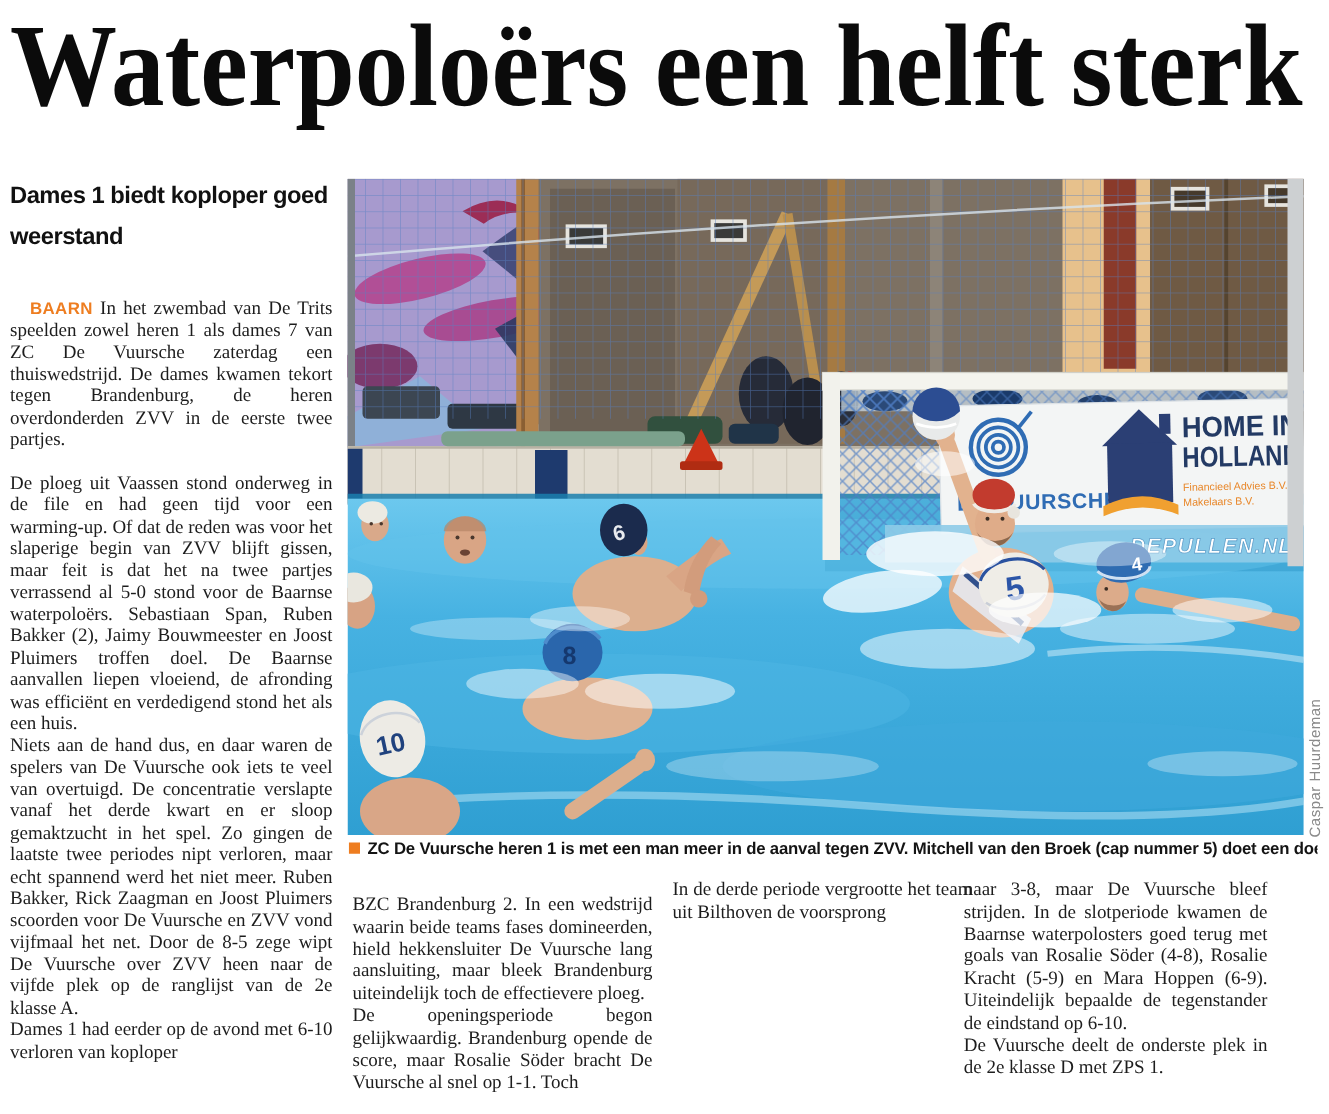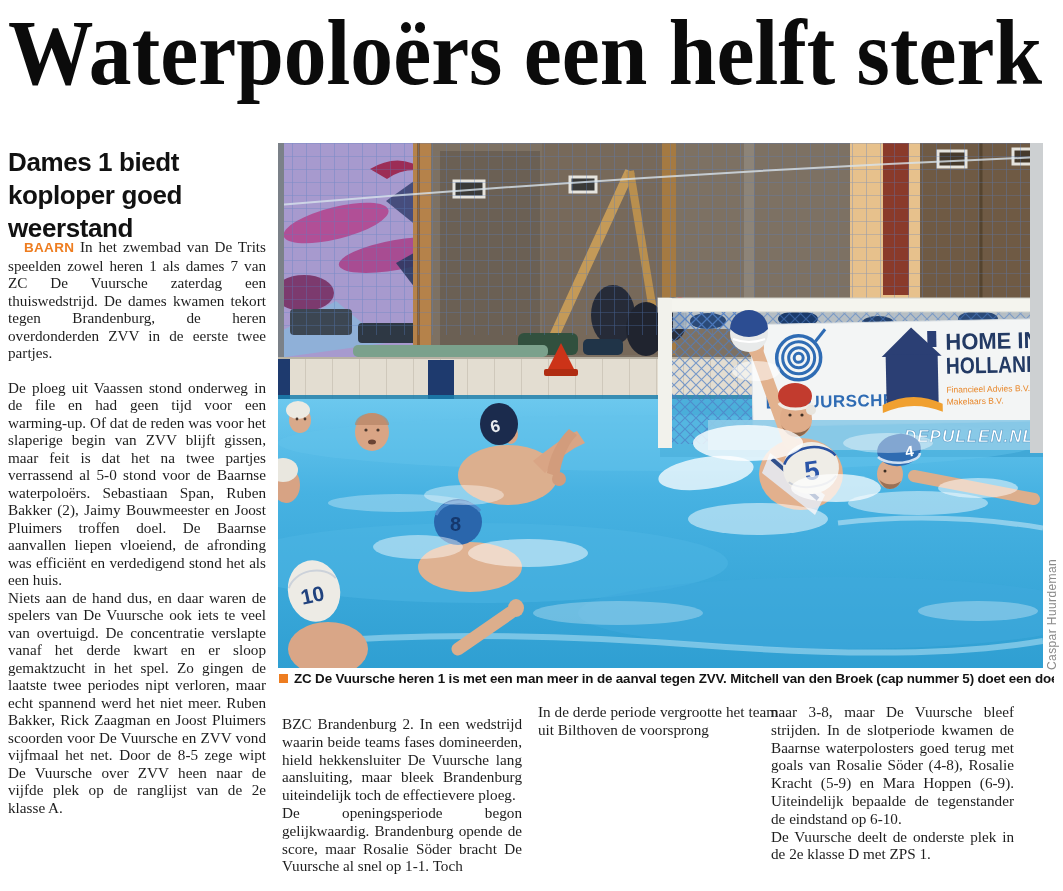--- a/index.html
+++ b/index.html
@@ -1,21 +1,21 @@
 <!DOCTYPE html>
 <html lang="nl"><head>
 <meta charset="utf-8">
 <style>
   html,body{margin:0;padding:0;background:#ffffff;}
   .page{position:relative;width:1063px;height:886px;background:#fff;overflow:hidden;
         font-family:"Liberation Serif","DejaVu Serif",serif;color:#1c1c1c;}
   .headline-svg{position:absolute;left:8px;top:8px;}
   .subhead{position:absolute;left:8px;top:124px;width:260px;
            font-family:"Liberation Sans","DejaVu Sans",sans-serif;
-           font-weight:bold;font-size:26px;line-height:33px;letter-spacing:-0.4px;color:#111;}
+           font-weight:bold;font-size:19px;line-height:33px;letter-spacing:-0.4px;color:#111;}
   .col{position:absolute;text-align:justify;font-size:15.2px;line-height:17.5px;color:#1d1d1d;}
   .col p{margin:0;}
   .col1{left:8px;top:238px;width:258px;height:650px;overflow:hidden;}
   .intro{margin-bottom:17px !important;}
   .loc{font-family:"Liberation Sans","DejaVu Sans",sans-serif;font-weight:bold;
        font-size:13.5px;color:#ee7d20;letter-spacing:.3px;padding-left:16px;}
   .col2{left:282px;top:703px;width:240px;height:185px;line-height:17.8px;overflow:hidden;margin-top:12px;}
   .col3{left:538px;top:703px;width:240px;height:185px;line-height:17.8px;overflow:hidden;}
   .col4{left:771px;top:703px;width:243px;height:185px;line-height:17.8px;overflow:hidden;}
   .photo{position:absolute;left:278px;top:143px;width:765px;height:525px;}
@@ -37,20 +37,21 @@
     <text x="0" y="76" font-family="Liberation Serif, DejaVu Serif, serif" font-weight="bold" font-size="94" fill="#0b0b0b" textLength="1034" lengthAdjust="spacingAndGlyphs">Waterpoloërs een helft sterk</text>
   </svg>
 
   <h2 class="subhead">Dames 1 biedt koploper goed weerstand</h2>
 
   <div class="col col1">
     <p class="intro"><span class="loc">BAARN</span>
       <span>In het zwembad van De Trits speelden zowel heren 1 als dames 7 van ZC De Vuursche zaterdag een thuiswedstrijd. De dames kwamen tekort tegen Brandenburg, de heren overdonderden ZVV in de eerste twee partjes.</span></p>
     <p>De ploeg uit Vaassen stond onderweg in de file en had geen tijd voor een warming-up. Of dat de reden was voor het slaperige begin van ZVV blijft gissen, maar feit is dat het na twee partjes verrassend al 5-0 stond voor de Baarnse waterpoloërs. Sebastiaan Span, Ruben Bakker (2), Jaimy Bouwmeester en Joost Pluimers troffen doel. De Baarnse aanvallen liepen vloeiend, de afronding was efficiënt en verdedigend stond het als een huis.</p>
     <p>Niets aan de hand dus, en daar waren de spelers van De Vuursche ook iets te veel van overtuigd. De concentratie verslapte vanaf het derde kwart en er sloop gemaktzucht in het spel. Zo gingen de laatste twee periodes nipt verloren, maar echt spannend werd het niet meer. Ruben Bakker, Rick Zaagman en Joost Pluimers scoorden voor De Vuursche en ZVV vond vijfmaal het net. Door de 8-5 zege wipt De Vuursche over ZVV heen naar de vijfde plek op de ranglijst van de 2e klasse A.</p>
+    <p>Dames 1 had eerder op de avond met 6-10 verloren van koploper</p>
   </div>
 
   <svg class="photo" viewBox="0 0 765 525">
     <defs>
       <linearGradient id="wg" x1="0" y1="0" x2="0" y2="1">
         <stop offset="0" stop-color="#6cc8ee"></stop>
           <stop offset="0.35" stop-color="#47b2e2"></stop>
         <stop offset="1" stop-color="#2f9fd2"></stop>
       </linearGradient>
       <pattern id="net" width="14" height="13" patternUnits="userSpaceOnUse">

